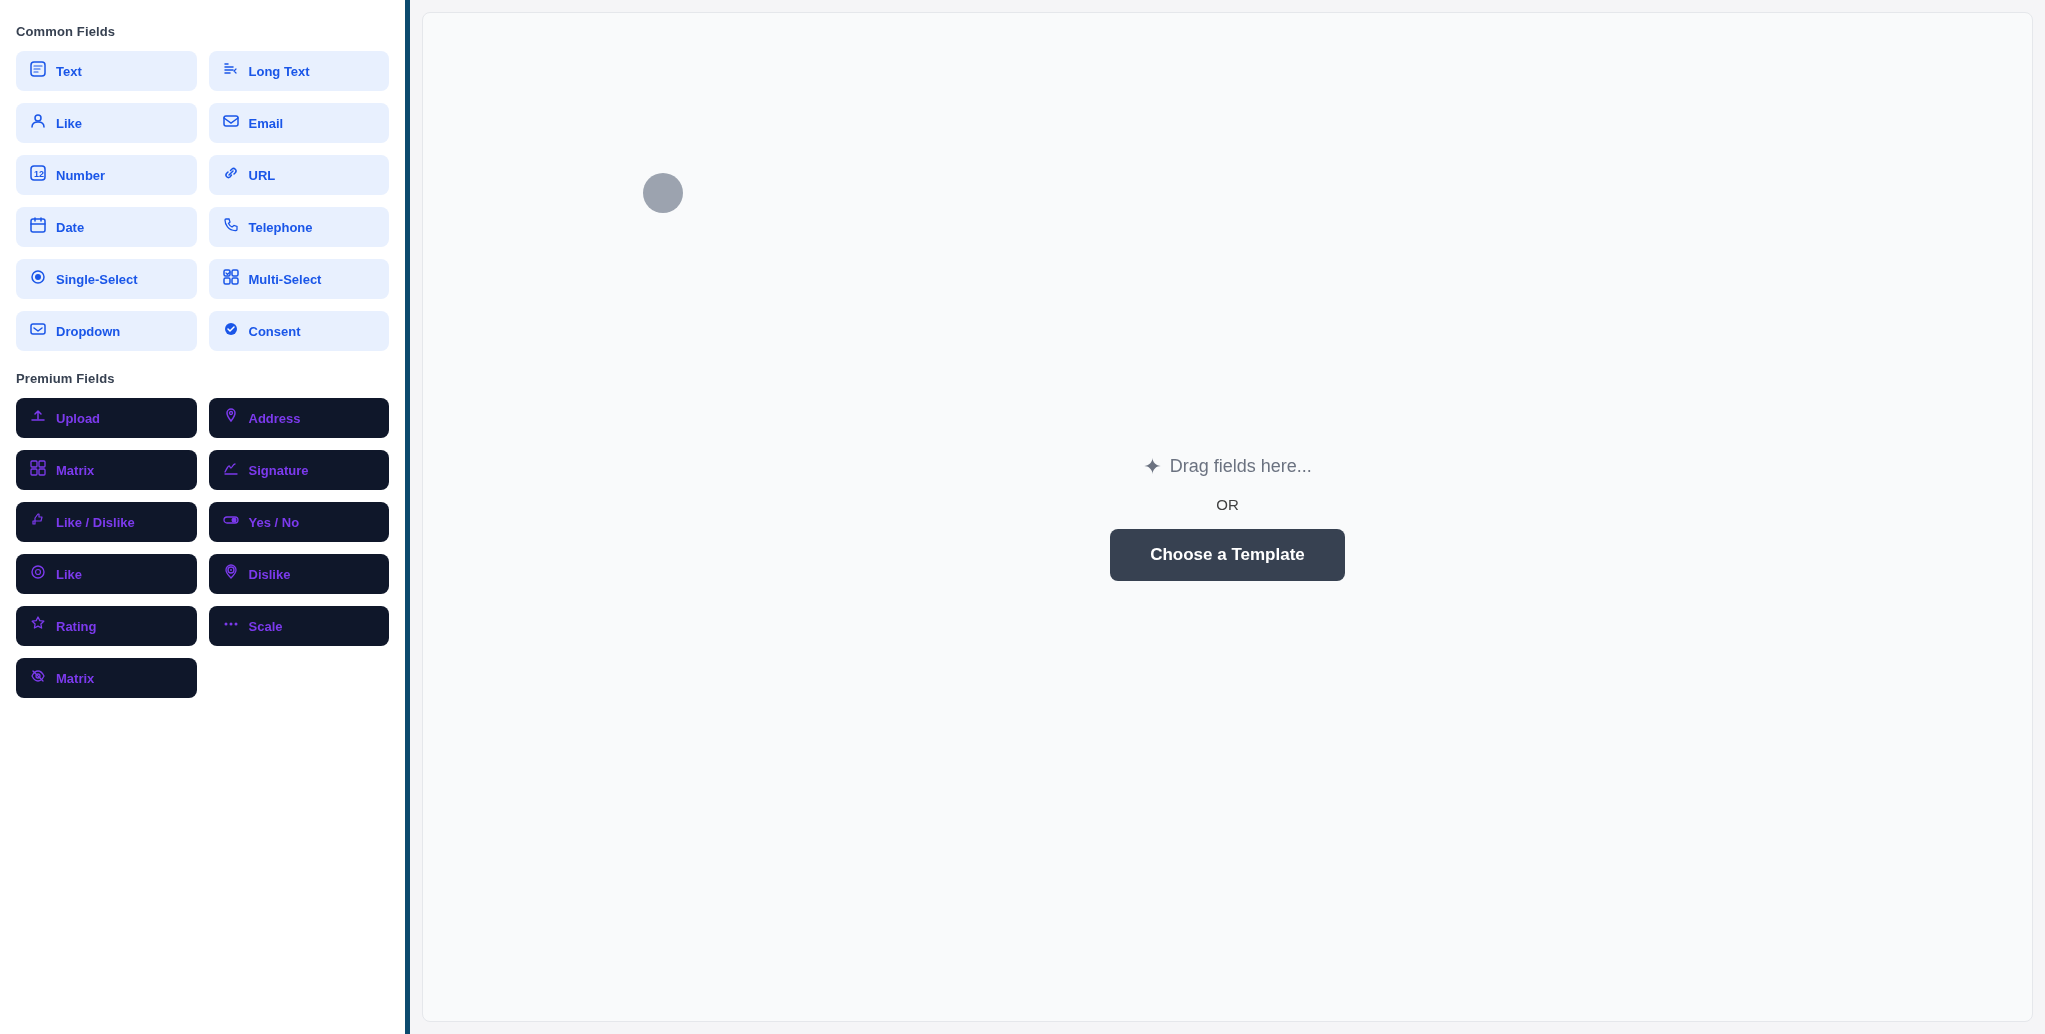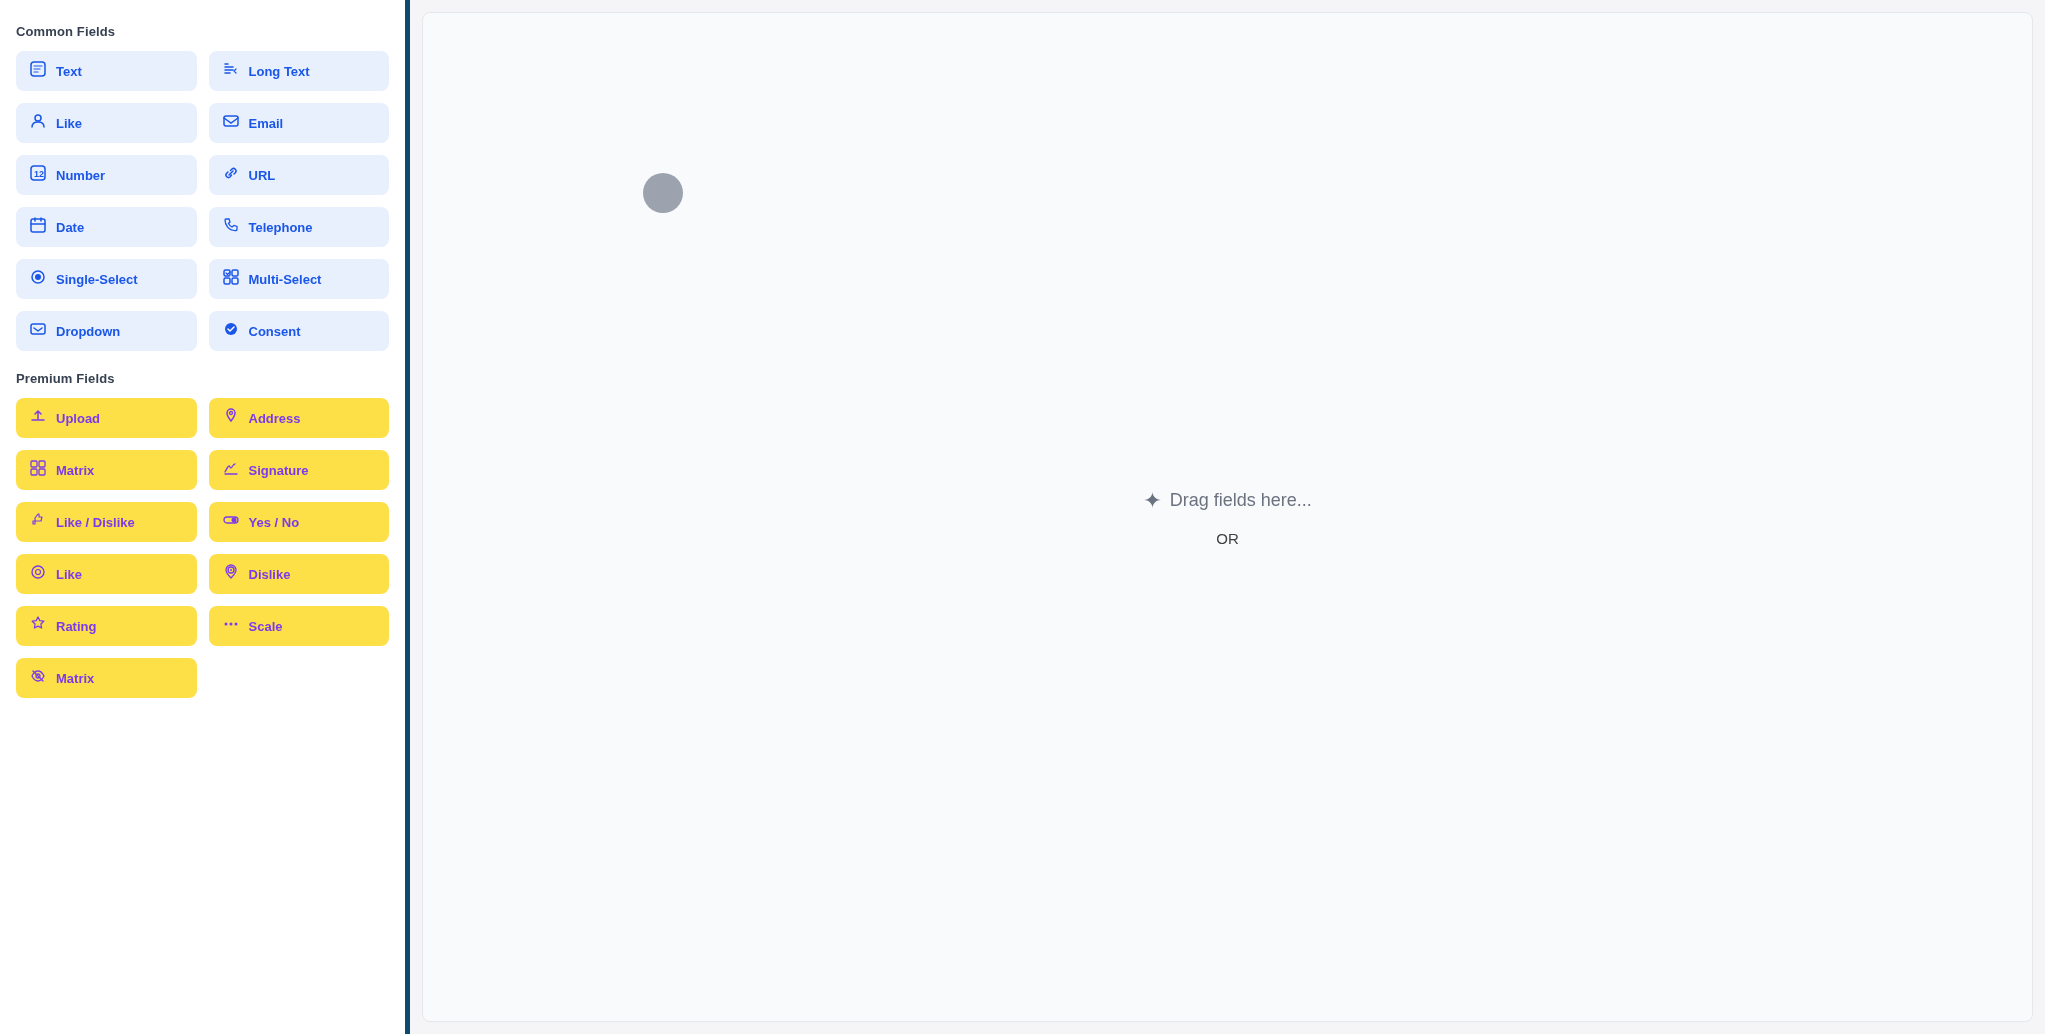--- a/index.html
+++ b/index.html
@@ -47,21 +47,21 @@
       font-weight: 600;
       transition: opacity 0.15s;
     }
 
     .field-item.common {
       background: #e8f0fe;
       color: #1a56e8;
     }
 
     .field-item.premium {
-      background: #fde047;
+      background: #0f172a;
       color: #7c3aed;
     }
 
     .field-icon {
       width: 20px;
       height: 20px;
       flex-shrink: 0;
       display: flex;
       justify-content: center;
       font-size: 15px;
@@ -360,14 +360,15 @@
 
 <div class="main-canvas">
   <div class="avatar-circle"></div>
 
   <div class="drop-zone">
     <div class="drop-text">
       <span class="sparkle-icon">✦</span>
       <span>Drag fields here...</span>
     </div>
     <div class="or-text">OR</div>
+    <button class="choose-template-btn">Choose a Template</button>
   </div>
 </div>
 
 </body></html>

